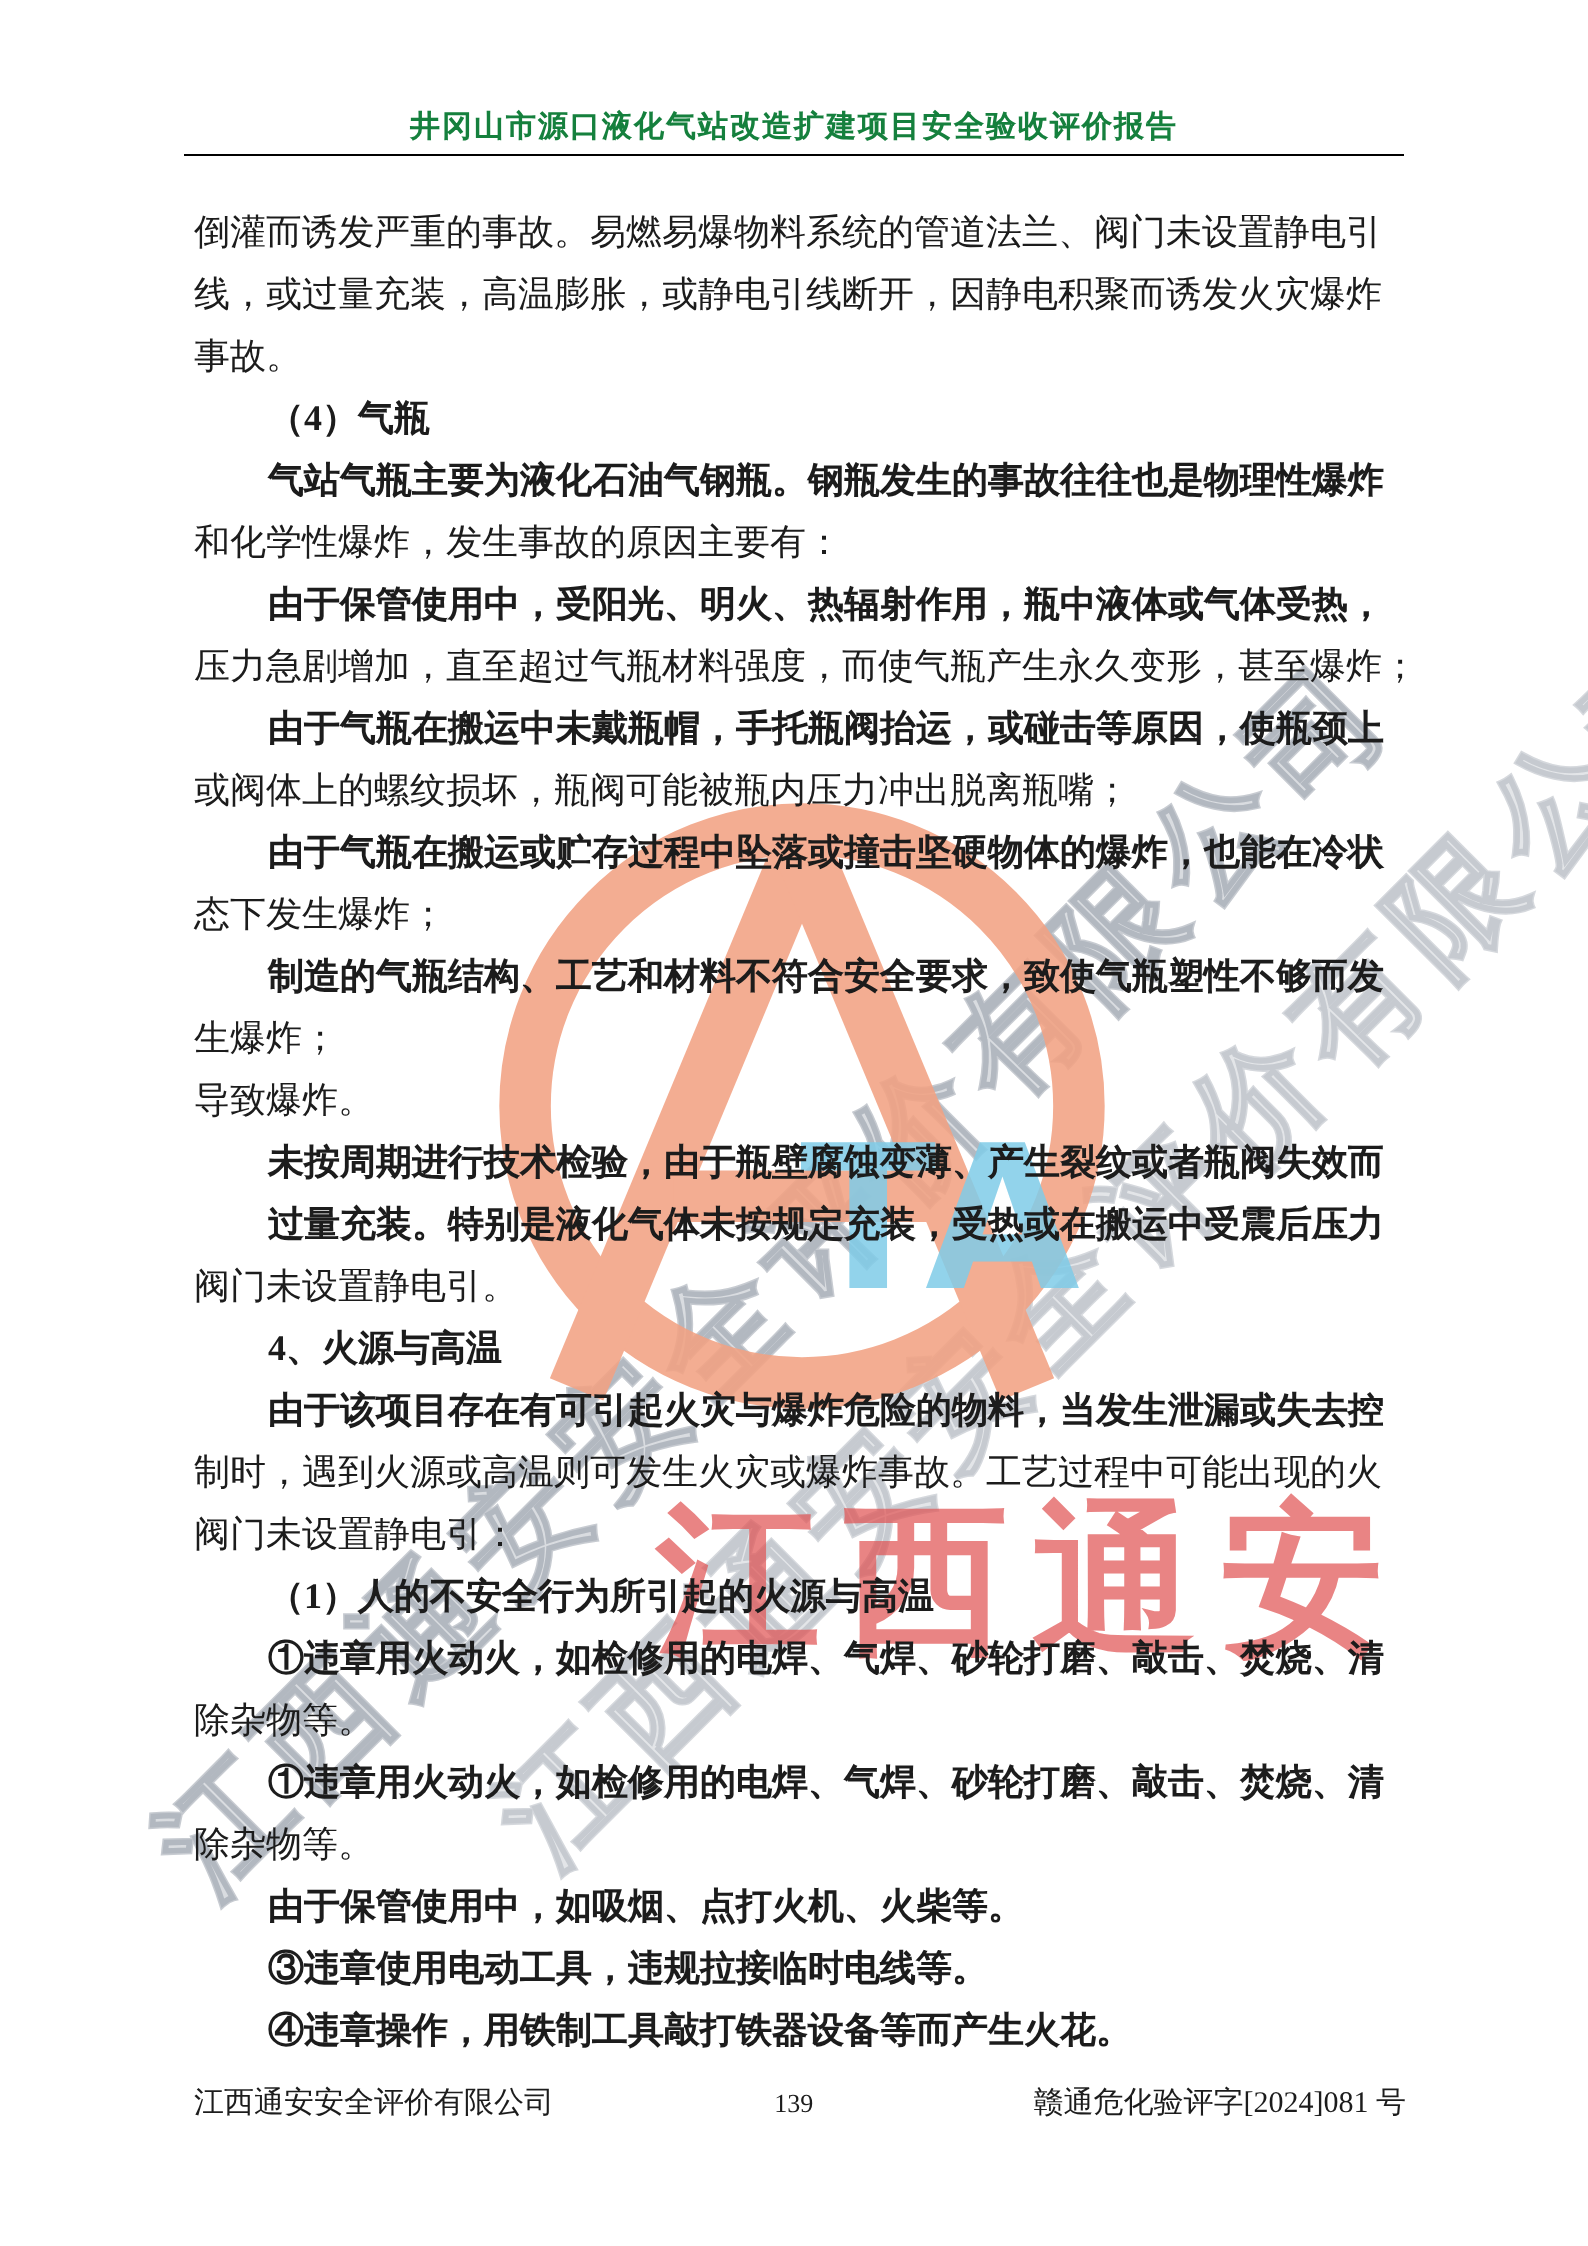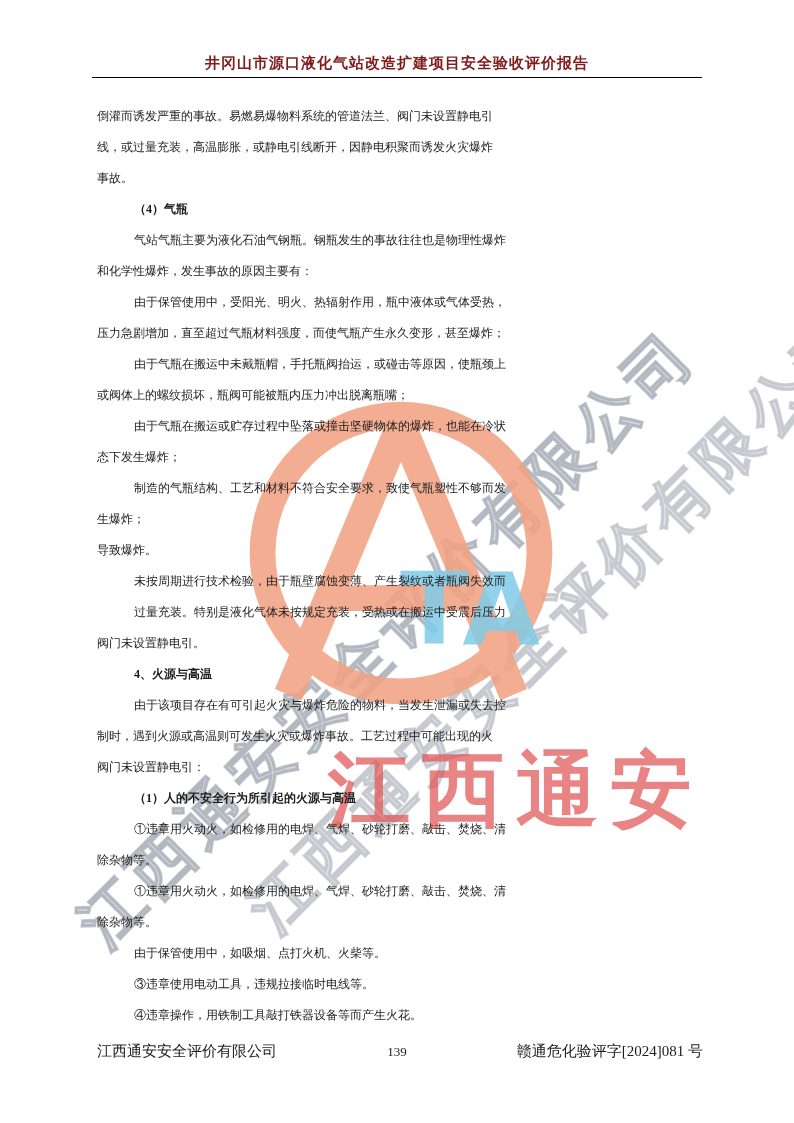--- a/index.html
+++ b/index.html
@@ -42,38 +42,38 @@
     font-size: 82px; font-weight: bold; line-height: 1.05;
     letter-spacing: 12px; white-space: nowrap;
     color: rgba(224, 85, 85, 0.72);
     margin-left: 45px;
   }
 
   
   .header-title {
     position: absolute; top: 54px; left: 0; right: 0; z-index: 2;
     text-align: center; font-size: 15px; font-weight: 600;
-    letter-spacing: 1px; color: #7f1d1d;
+    letter-spacing: 1px; color: #15803d;
   }
   .header-rule {
     position: absolute; top: 77px; left: 92px; width: 610px; height: 0; z-index: 2;
     border-top: 1.6px solid #000;
   }
 
   
   .doc-body {
     position: absolute; top: 101px; left: 97px; width: 606px; z-index: 1;
   }
   .line {
     height: 31px; line-height: 31px;
-    font-size: 12px;
+    font-size: 18px;
     letter-spacing: 0px;
     white-space: nowrap;
   }
-  .line.ind { padding-left: 37px; }
+  .line.ind { padding-left: 37px; font-weight: bold; }
   .line.b { font-weight: bold; }
 
   
   .footer {
     position: absolute; top: 1042px; left: 97px; width: 606px; z-index: 2;
     display: flex; align-items: baseline; justify-content: space-between;
     font-size: 15px; color: #1c1c1c;
   }
   .footer .page-num { font-size: 13px; }
 </style>

